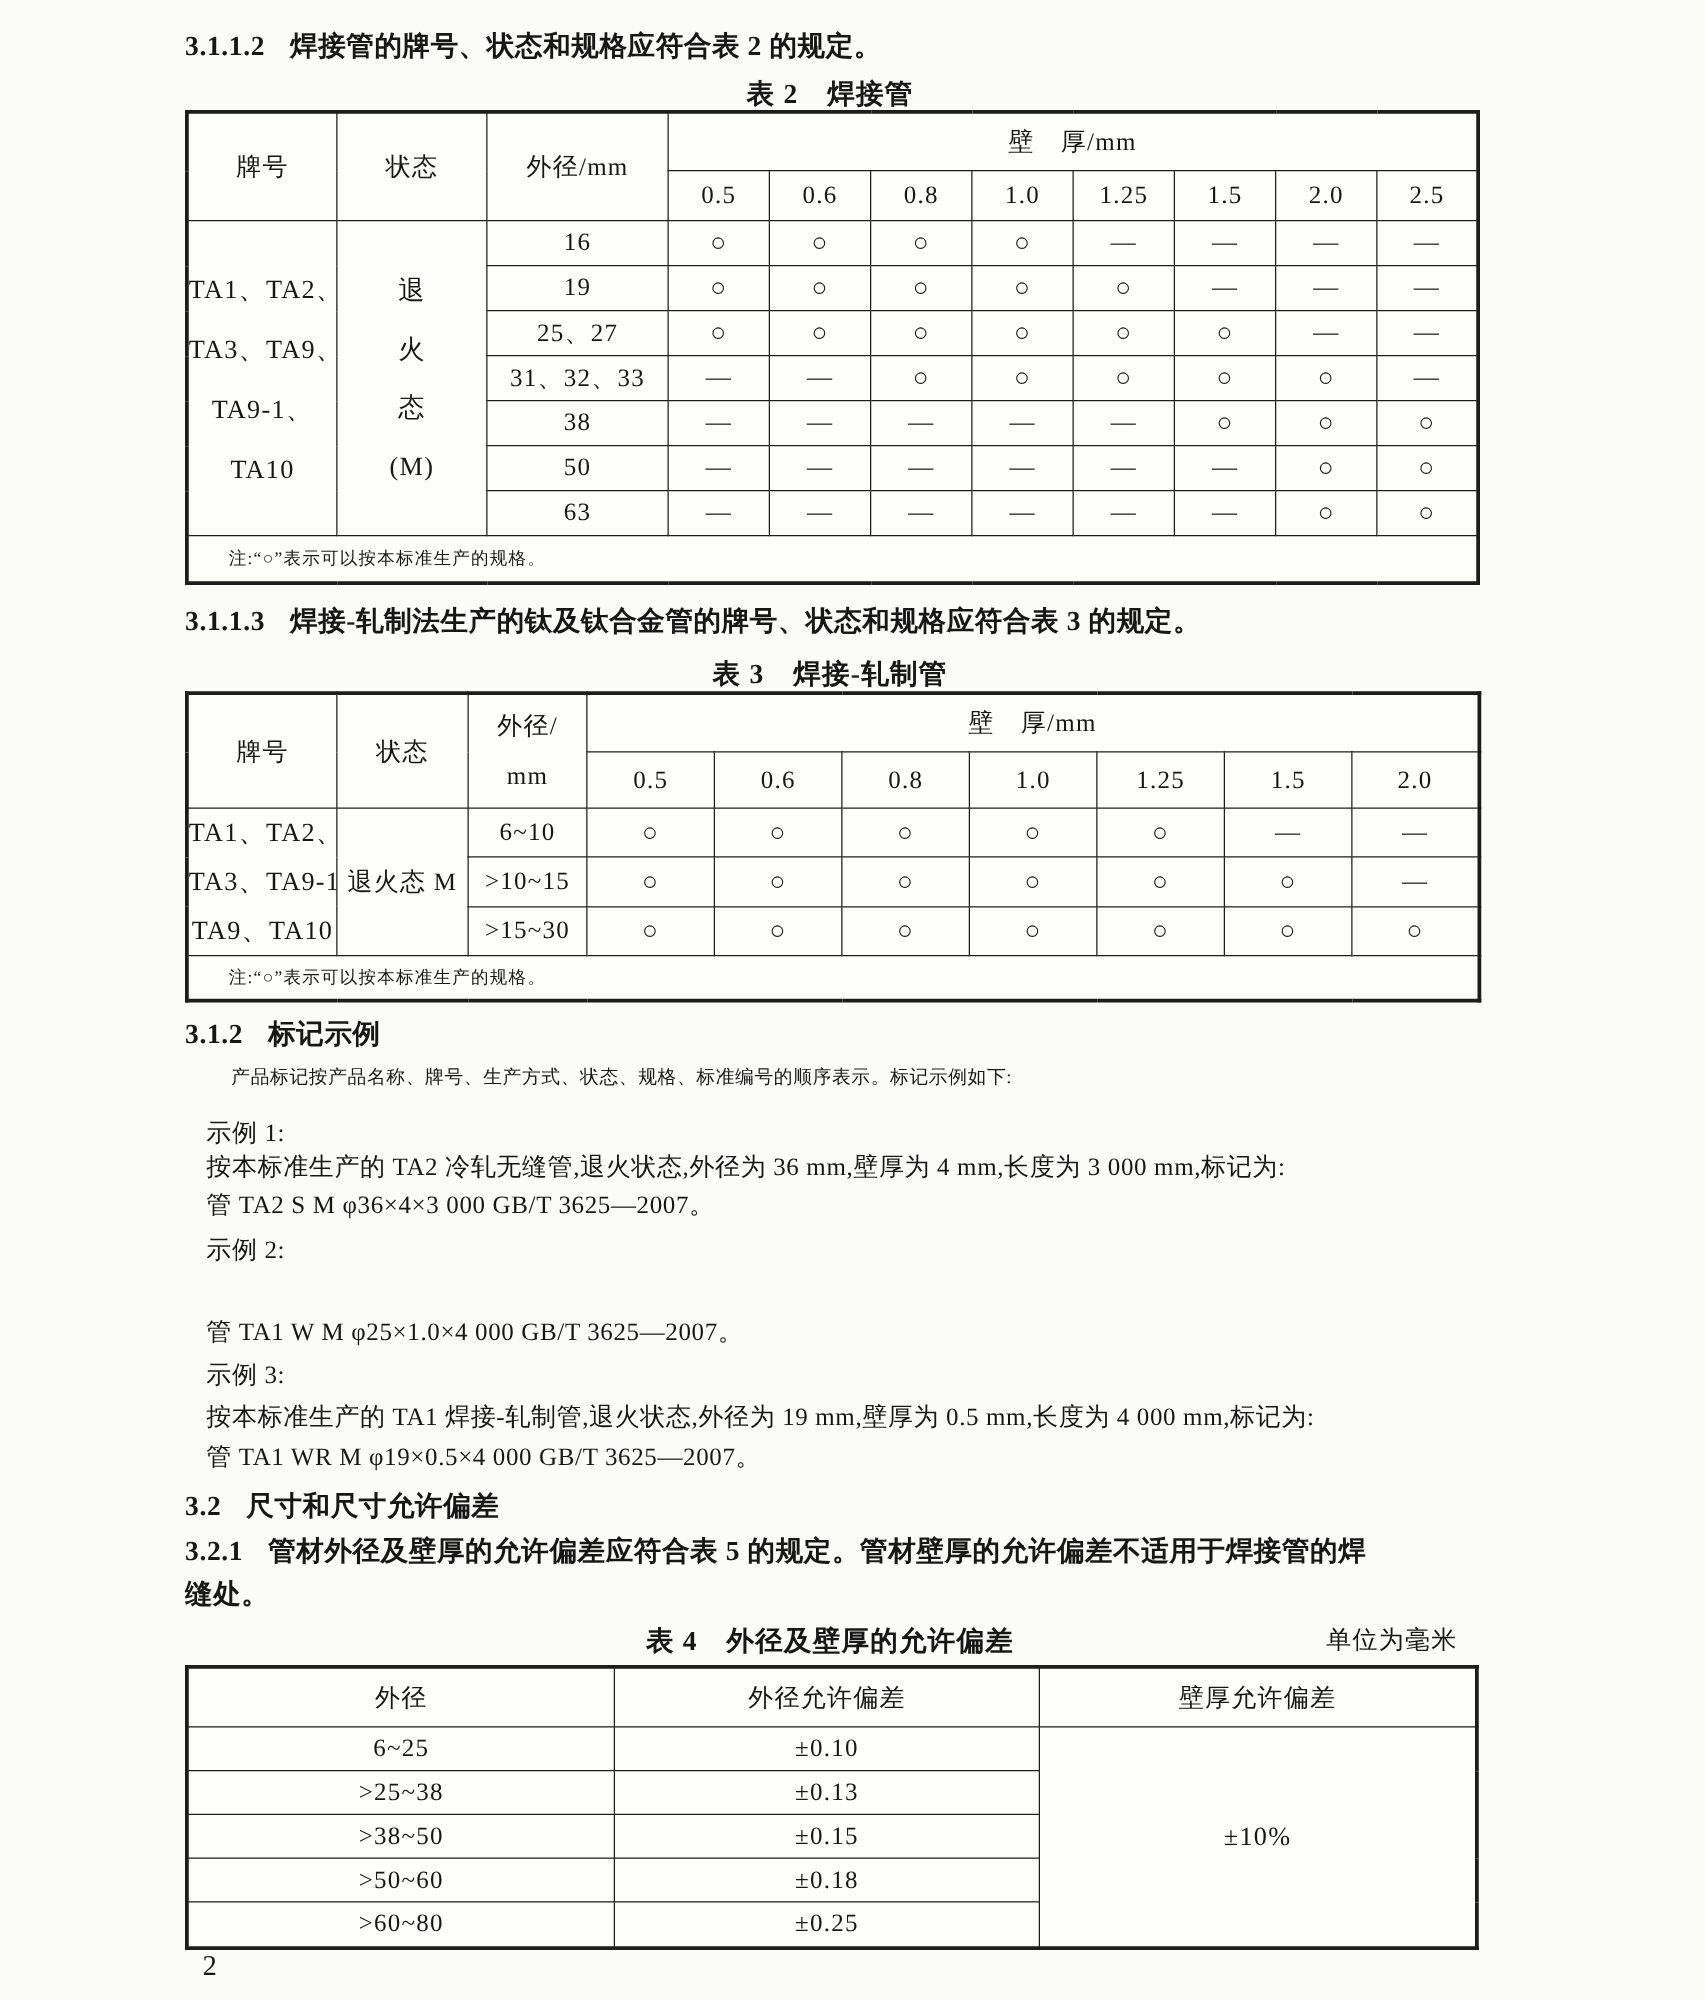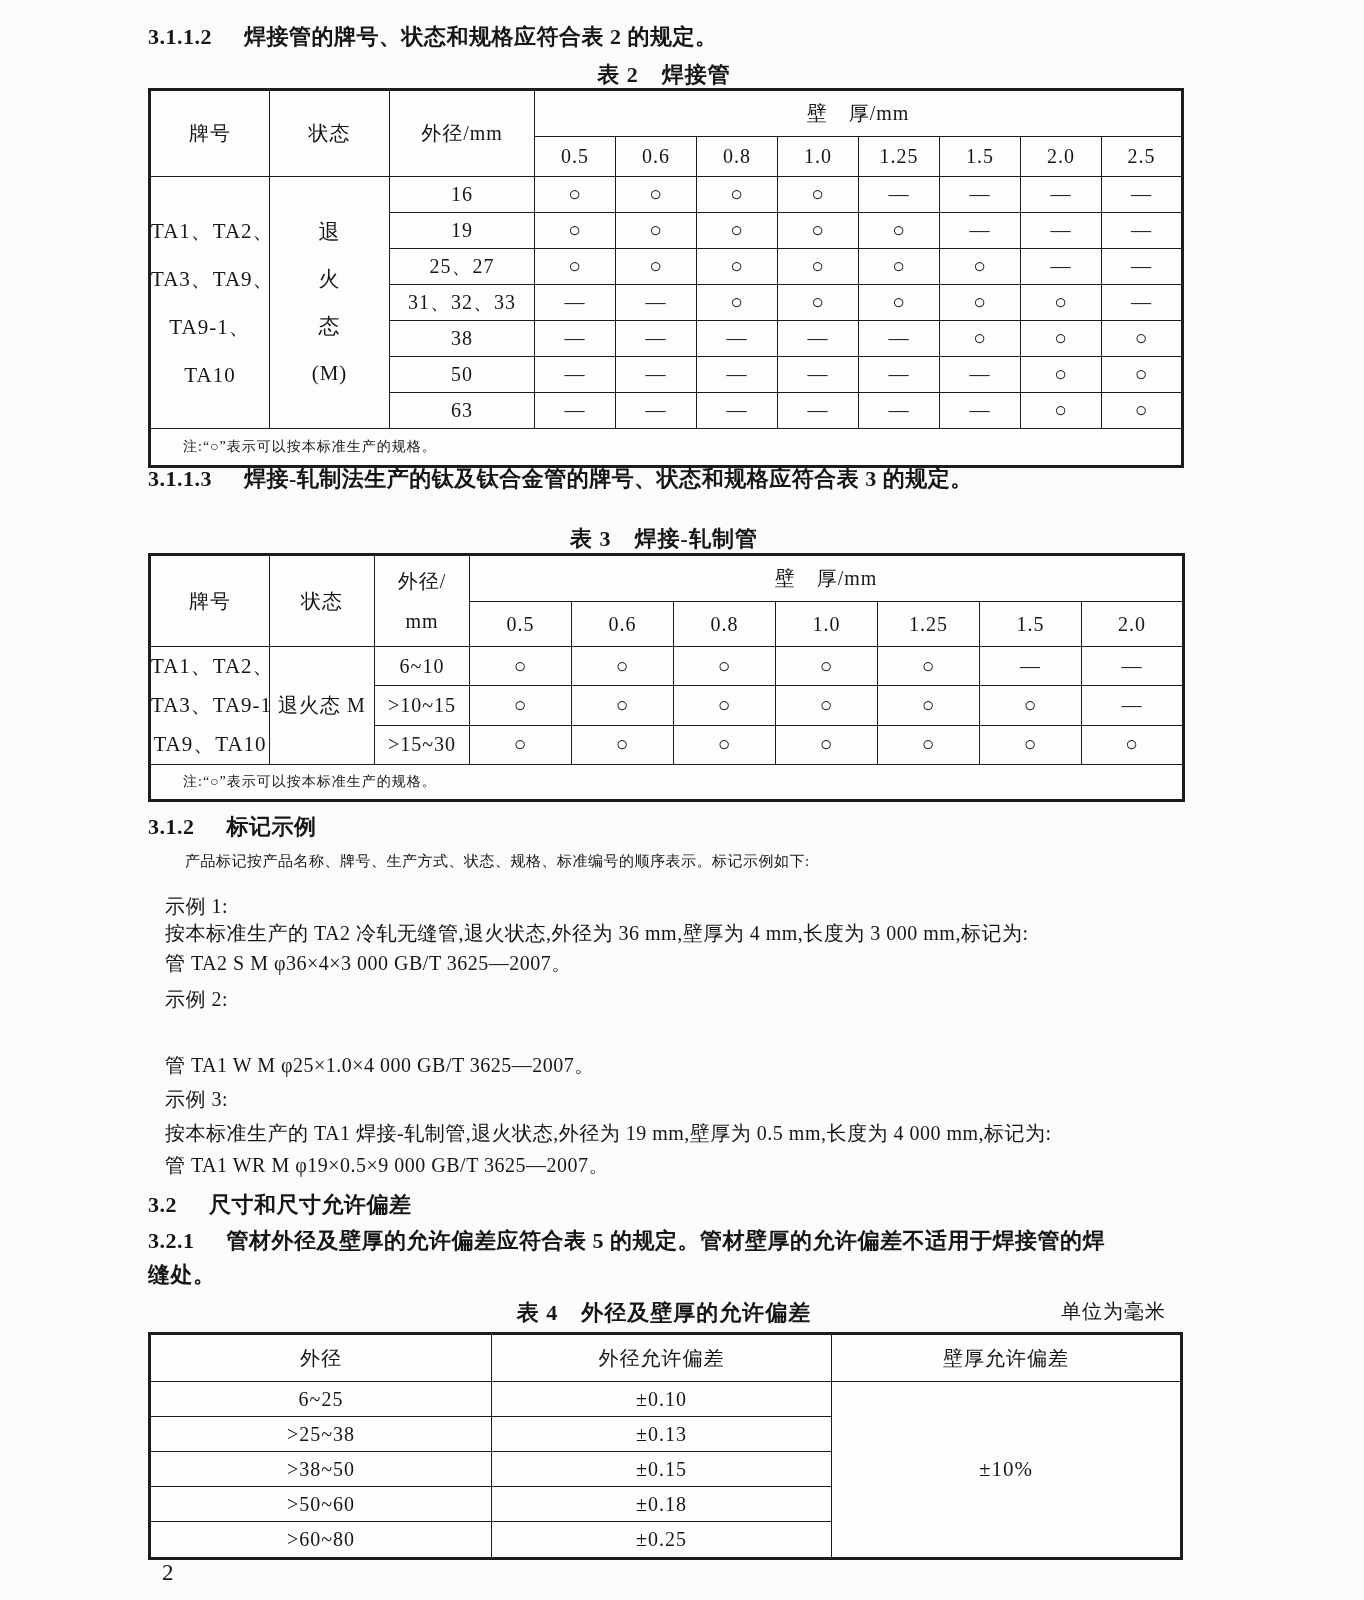--- a/index.html
+++ b/index.html
@@ -10,21 +10,21 @@
     color:#161616;
   }
   .page {
     position:relative; width:1364px; height:1600px;
     background:#fbfbf9; overflow:hidden;
   }
   .content { position:absolute; left:148px; top:0; width:1032px; }
   .abs { position:absolute; left:0; white-space:nowrap; }
 
   .clause { font-size:22px; font-weight:bold; letter-spacing:0.5px; }
-  .clause .num { margin-right:32px; }
+  .clause .num { margin-right:20px; }
   .tbl-title { width:1032px; text-align:center; font-size:22px; font-weight:bold; letter-spacing:1px; }
   .body-text { font-size:15px; letter-spacing:0.5px; }
   .example { font-size:20px; letter-spacing:0.5px; }
 
   table { border-collapse:collapse; table-layout:fixed; width:1032px; background:#fdfdfc; }
   table { border:3px solid #1c1c1c; }
   th, td {
     border:1.6px solid #1c1c1c;
     text-align:center; vertical-align:middle;
     padding:0; font-size:20px; font-weight:normal;
@@ -174,21 +174,21 @@
         <td class="mark-dash">—</td>
         <td class="mark-circle">○</td>
         <td class="mark-circle">○</td>
       </tr>
       <tr style="height:38px">
         <td colspan="11" class="note-cell">注:“○”表示可以按本标准生产的规格。</td>
       </tr>
     </tbody>
       </table>
 
-    <div class="abs clause" style="top:464px;">
+    <div class="abs clause" style="top:482px;">
       <span class="num">3.1.1.3</span><span>焊接-轧制法生产的钛及钛合金管的牌号、状态和规格应符合表 3 的规定。</span>
     </div>
 
     <div class="abs tbl-title" style="top:524px;">表 3　焊接-轧制管</div>
 
     <table class="abs" style="top:553px;">
       <colgroup>
         <col style="width:120px">
           <col style="width:105px">
           <col style="width:95px">
@@ -269,21 +269,21 @@
 
     <div class="abs example" style="top:893px;  left:17px;">示例 1:</div>
     <div class="abs example" style="top:920px;  left:17px;">按本标准生产的 TA2 冷轧无缝管,退火状态,外径为 36 mm,壁厚为 4 mm,长度为 3 000 mm,标记为:</div>
     <div class="abs example" style="top:950px;  left:17px;">管 TA2 S M φ36×4×3 000 GB/T 3625—2007。</div>
 
     <div class="abs example" style="top:986px;  left:17px;">示例 2:</div>
     <div class="abs example" style="top:1052px; left:17px;">管 TA1 W M φ25×1.0×4 000 GB/T 3625—2007。</div>
 
     <div class="abs example" style="top:1086px; left:17px;">示例 3:</div>
     <div class="abs example" style="top:1120px; left:17px;">按本标准生产的 TA1 焊接-轧制管,退火状态,外径为 19 mm,壁厚为 0.5 mm,长度为 4 000 mm,标记为:</div>
-    <div class="abs example" style="top:1152px; left:17px;">管 TA1 WR M φ19×0.5×9 000 GB/T 3625—2007。</div>
+    <div class="abs example" style="top:1152px; left:17px;">管 TA1 WR M φ19×0.5×4 000 GB/T 3625—2007。</div>
 
     <div class="abs clause" style="top:1190px;">
       <span class="num">3.2</span><span>尺寸和尺寸允许偏差</span>
     </div>
 
     <div class="abs clause" style="top:1226px;">
       <span class="num">3.2.1</span><span>管材外径及壁厚的允许偏差应符合表 5 的规定。管材壁厚的允许偏差不适用于焊接管的焊</span>
     </div>
     <div class="abs clause" style="top:1260px;">缝处。</div>
 

